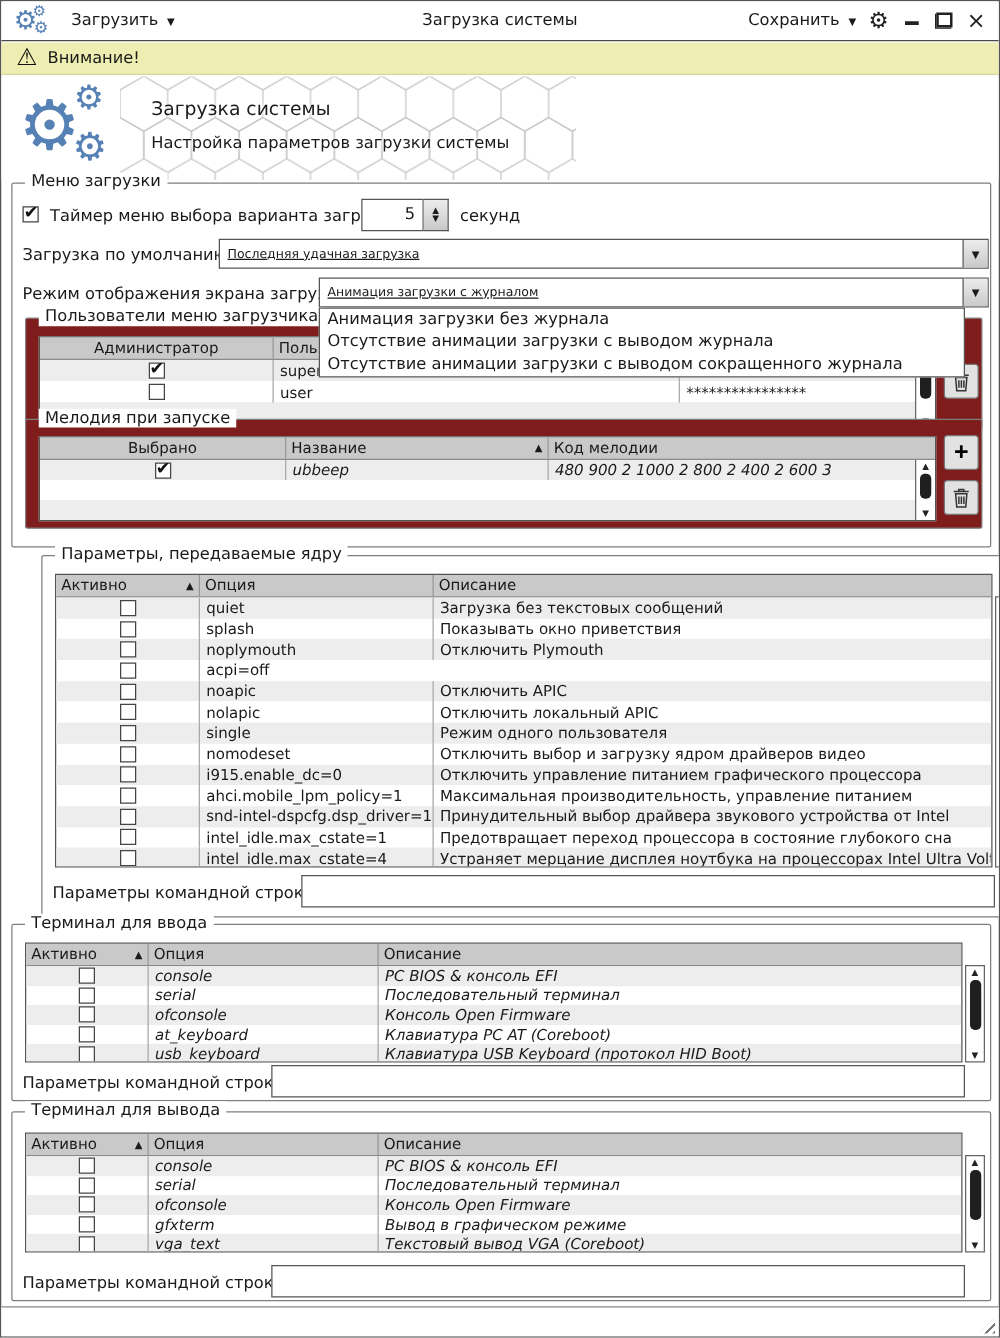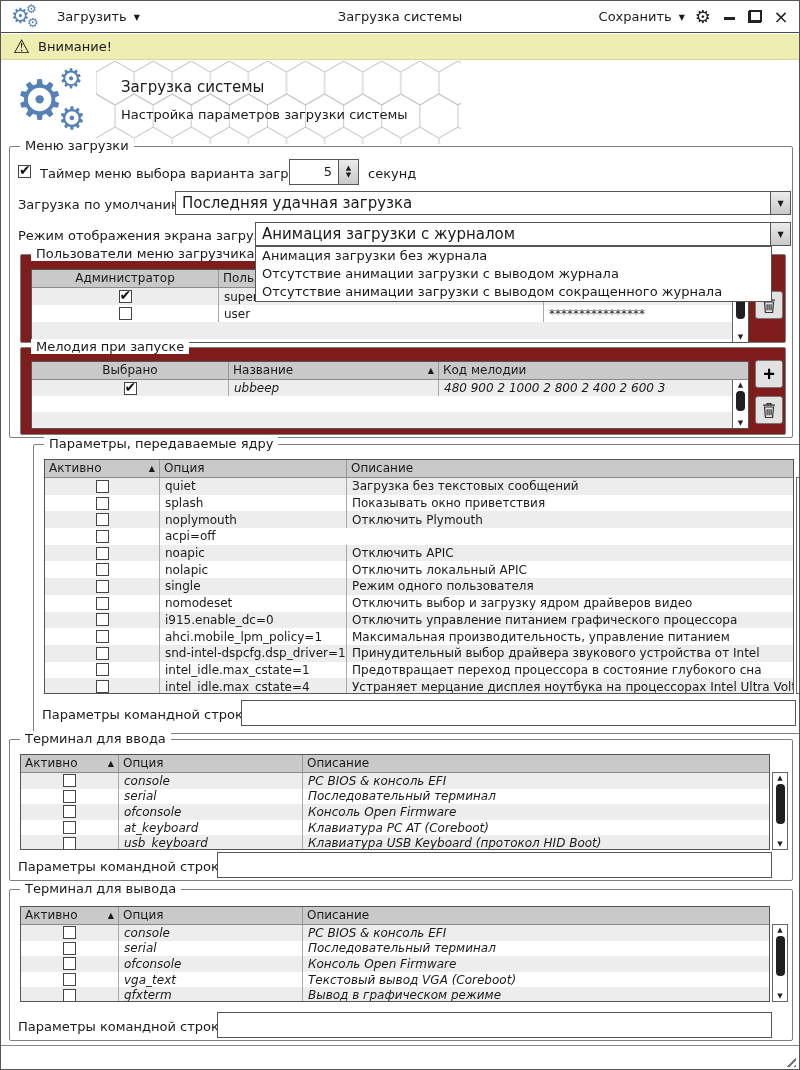--- a/index.html
+++ b/index.html
@@ -50,21 +50,21 @@
 
   .grp-menu { top:145px; height:292px; }
   .grp-kernel { top:443px; height:290px;margin-left:24px; }
   .grp-termin { top:738px; height:142px; }
   .grp-termout { top:888px; height:152px; }
 
   
   .cb { display:inline-block; width:13px; height:13px; border:1px solid #444; background:#fff; position:relative; vertical-align:middle; }
   .cb.checked::after { content:"✔"; position:absolute; left:0; top:-4px; font-size:14px; color:#111; }
   .combo { position:absolute; height:24px; border:1px solid #555; background:#fff; display:flex; align-items:center; }
-  .combo-val { flex:1; padding-left:6px; font-size:15px; white-space:nowrap; overflow:hidden; }
+  .combo-val { flex:1; padding-left:6px; font-size:10px; white-space:nowrap; overflow:hidden;text-decoration:underline; }
   .combo-btn { width:20px; align-self:stretch; border-left:1px solid #555; background:linear-gradient(#ececec,#c9c9c9); display:flex; align-items:center; justify-content:center; cursor:pointer; }
   .combo-btn .arr { font-size:8px; }
   .spin { position:absolute; left:279px; top:12px; height:26px; display:flex; }
   .spin-val { width:50px; border:1px solid #555; background:#fff; text-align:right; padding:4px 6px 0 0; font-size:13px; }
   .spin-btns { width:20px; border:1px solid #555; border-left:none; background:linear-gradient(#ececec,#c9c9c9); display:flex; flex-direction:column; align-items:center; justify-content:center; cursor:pointer; }
   .spin-btns span { font-size:7px; line-height:7px; }
   .lbl { position:absolute; font-size:13px; white-space:nowrap; }
 
   
   .tbl { position:absolute; border:1px solid #555; background:#fff; overflow:hidden; }
@@ -254,21 +254,21 @@
           <span class="sarr">▼</span>
         </div>
       </div>
       <button class="sq-btn" style="left:734px;top:36px;">
         <svg width="16" height="17" viewBox="0 0 16 17">
             <path d="M3.5 5h9l-0.9 10.5H4.4L3.5 5zm2.6 2.2v6m2-6v6m2-6v6M2 3.2h12M6 3.2V1.6h4v1.6" stroke="#333" fill="none" stroke-width="1.2"></path>
           </svg>
       </button>
     </div>
 
-    <div class="subgrp" style="left:10px;top:200px;width:766px;height:88px;">
+    <div class="subgrp" style="left:10px;top:188px;width:766px;height:88px;">
       <span class="legend">Мелодия при запуске</span>
       <div class="tbl mt">
         <div class="thead">
           <div class="th c-sel center">Выбрано</div>
           <div class="th c-name">
               <span>Название</span>
               <span class="sort">▲</span>
             </div>
           <div class="th c-code">Код мелодии</div>
         </div>
@@ -510,29 +510,29 @@
           <div class="c c-active center">
               <span class="cb"></span>
             </div>
           <div class="c c-opt">ofconsole</div>
           <div class="c c-desc">Консоль Open Firmware</div>
         </div>
           <div class="trow">
           <div class="c c-active center">
               <span class="cb"></span>
             </div>
+          <div class="c c-opt">gfxterm</div>
+          <div class="c c-desc">Вывод в графическом режиме</div>
+        </div>
+          <div class="trow">
+          <div class="c c-active center">
+              <span class="cb"></span>
+            </div>
           <div class="c c-opt">vga_text</div>
           <div class="c c-desc">Текстовый вывод VGA (Coreboot)</div>
-        </div>
-          <div class="trow">
-          <div class="c c-active center">
-              <span class="cb"></span>
-            </div>
-          <div class="c c-opt">gfxterm</div>
-          <div class="c c-desc">Вывод в графическом режиме</div>
         </div>
         </div>
     </div>
     <div class="vscroll" style="left:762px;top:34px;height:78px;">
       <span class="sarr">▲</span>
       <span class="sthumb" style="height:40px;"></span>
       <span class="sfill"></span>
       <span class="sarr">▼</span>
     </div>
     <span class="lbl" style="left:8px;top:129px;">Параметры командной строки:</span>

